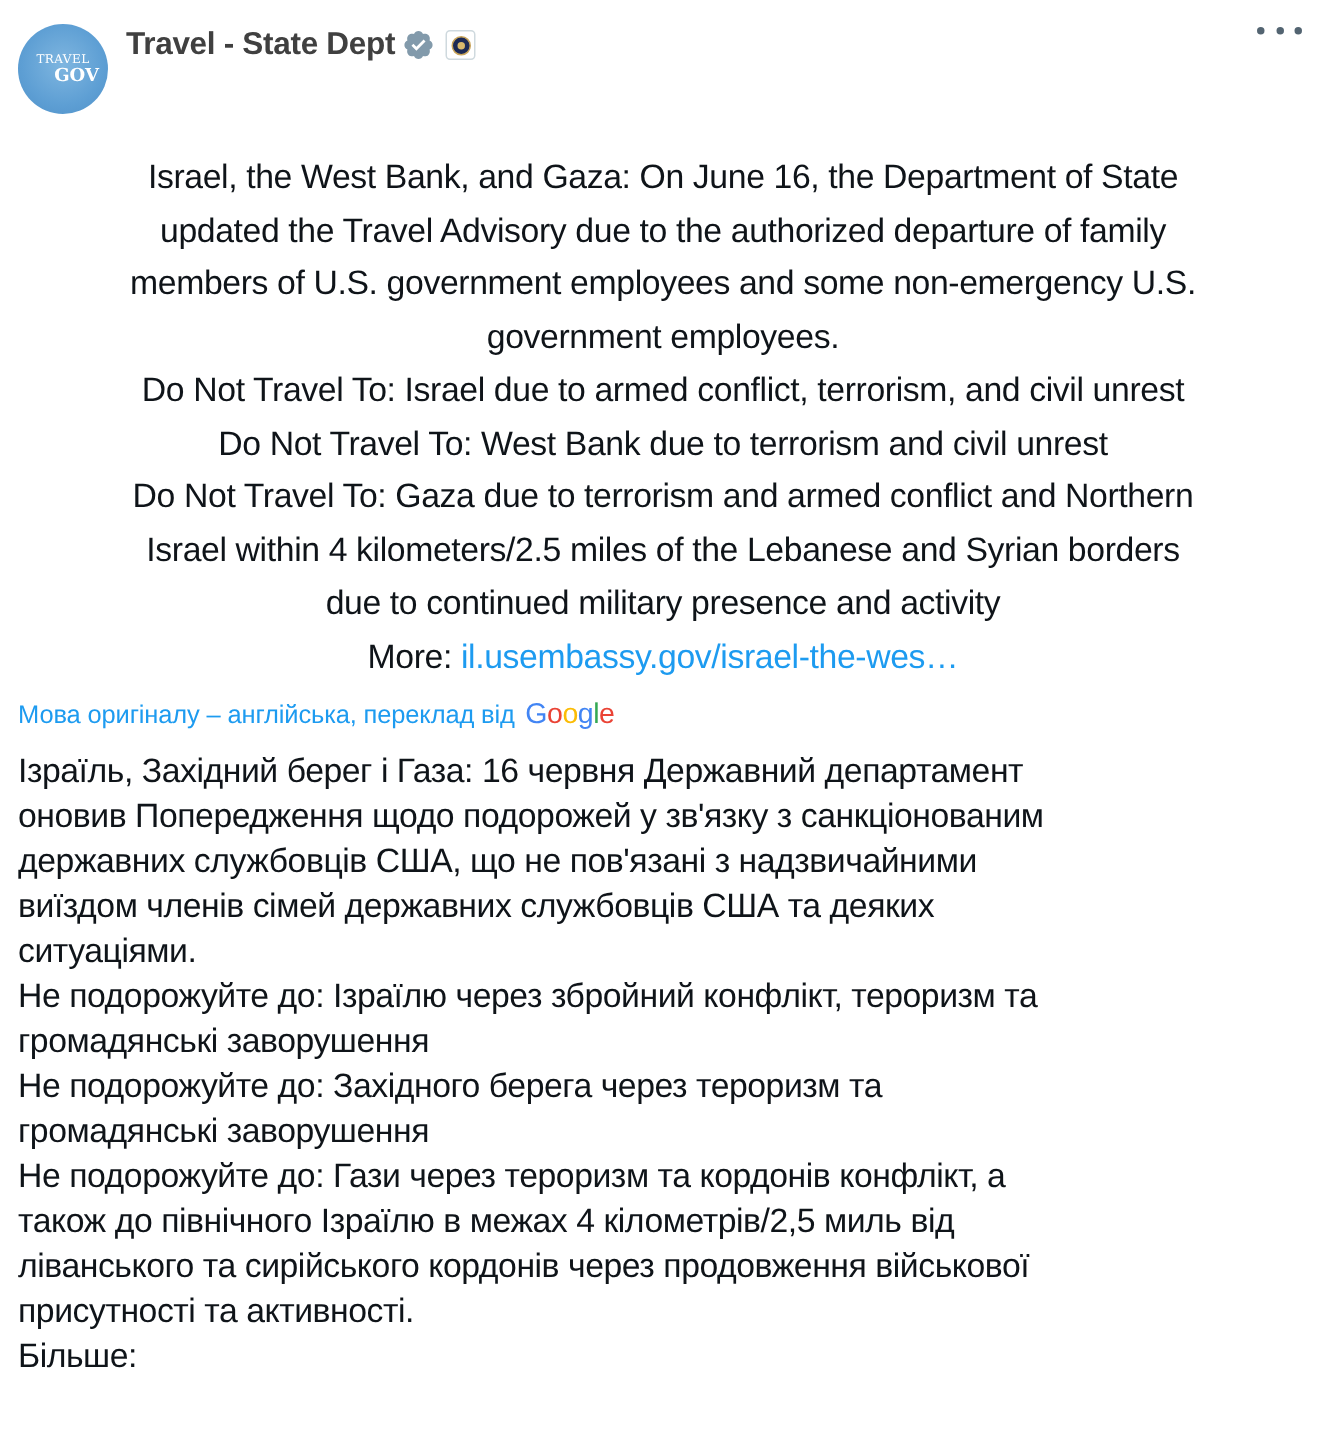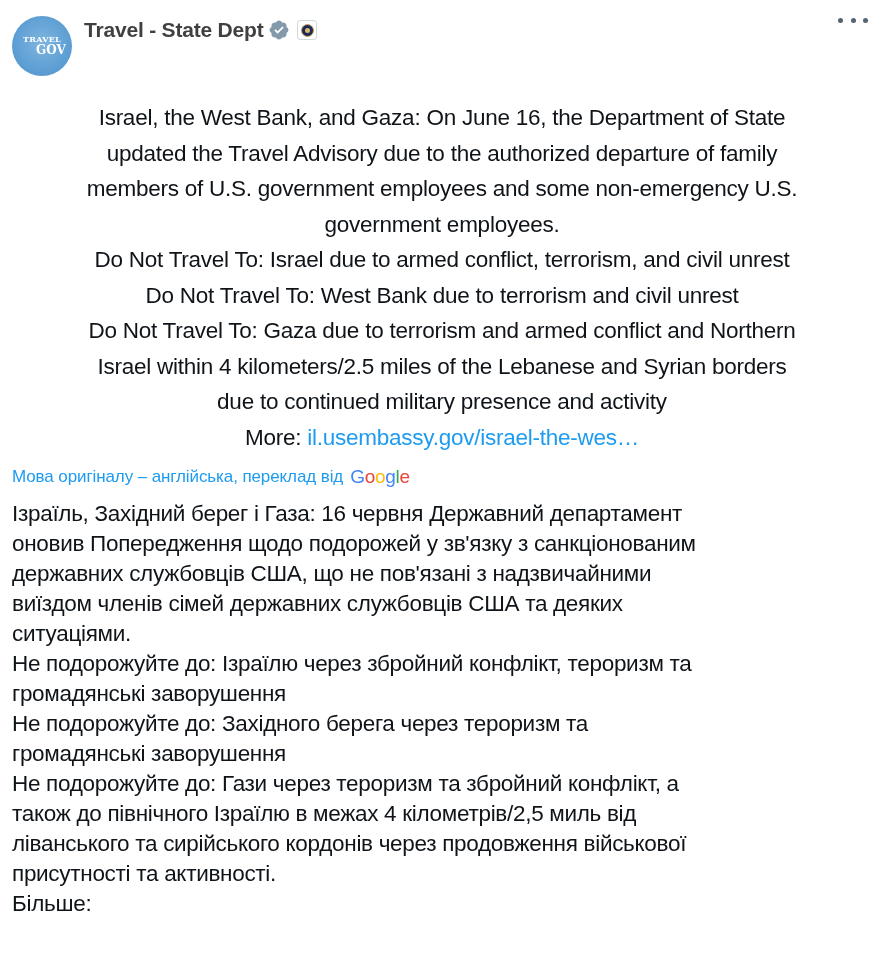--- a/index.html
+++ b/index.html
@@ -33,21 +33,21 @@
     display: flex;
     flex-direction: column;
     align-items: center;
     justify-content: center;
     color: #ffffff;
     overflow: hidden;
   }
   .avatar-small {
     font-family: "DejaVu Serif", serif;
     font-size: 8px;
-    font-weight: bold;
+    font-weight: normal;
     letter-spacing: 0.3px;
     line-height: 9px;
   }
   .avatar-big {
     font-family: "DejaVu Serif", serif;
     font-size: 12px;
     font-weight: bold;
     line-height: 13px;
     margin-left: 18px;
   }
@@ -226,18 +226,18 @@
 <div class="translated-text">
   <div class="line">Ізраїль, Західний берег і Газа: 16 червня Державний департамент</div>
   <div class="line">оновив Попередження щодо подорожей у зв'язку з санкціонованим</div>
   <div class="line">державних службовців США, що не пов'язані з надзвичайними</div>
   <div class="line">виїздом членів сімей державних службовців США та деяких</div>
   <div class="line">ситуаціями.</div>
   <div class="line">Не подорожуйте до: Ізраїлю через збройний конфлікт, тероризм та</div>
   <div class="line">громадянські заворушення</div>
   <div class="line">Не подорожуйте до: Західного берега через тероризм та</div>
   <div class="line">громадянські заворушення</div>
-  <div class="line">Не подорожуйте до: Гази через тероризм та збройний конфлікт, а</div>
+  <div class="line">Не подорожуйте до: Гази через тероризм та кордонів конфлікт, а</div>
   <div class="line">також до північного Ізраїлю в межах 4 кілометрів/2,5 миль від</div>
   <div class="line">ліванського та сирійського кордонів через продовження військової</div>
   <div class="line">присутності та активності.</div>
   <div class="line">Більше:</div>
 </div>
 
 </body></html>

